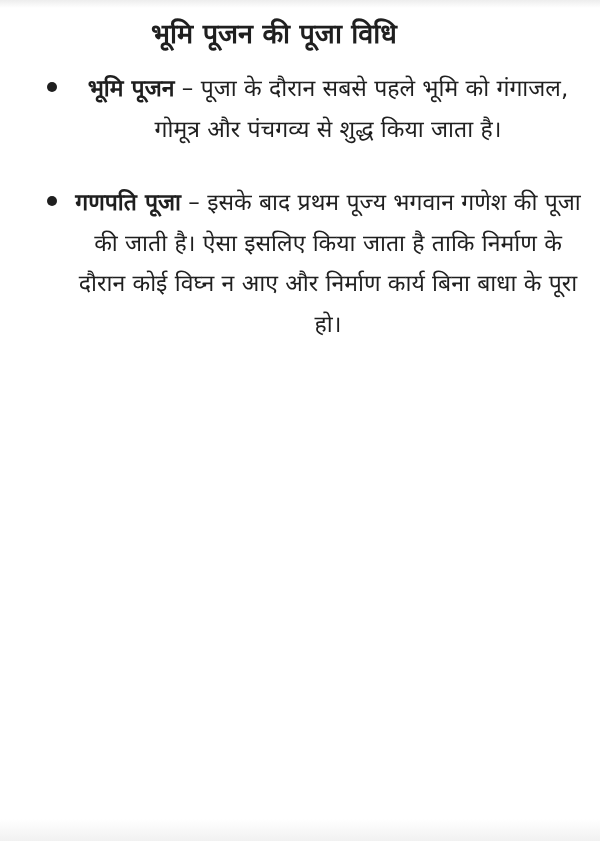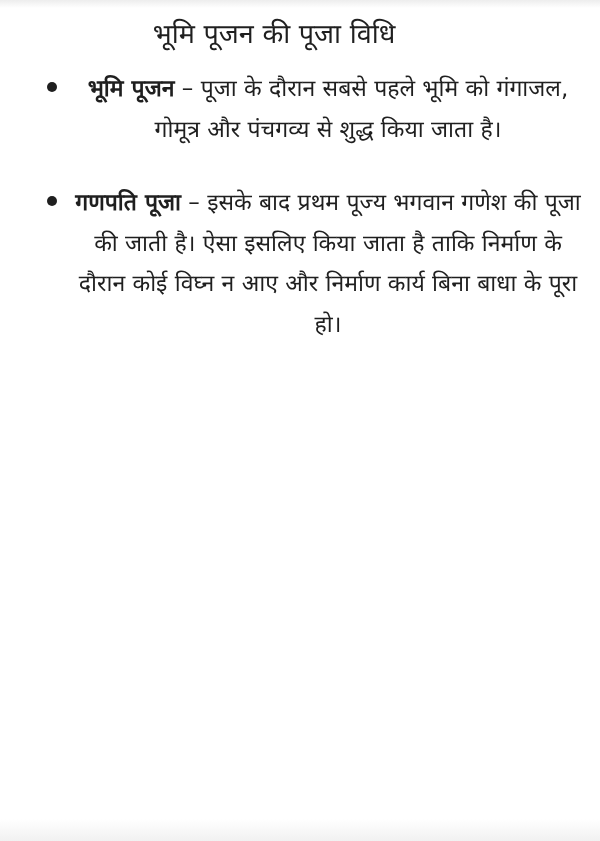--- a/index.html
+++ b/index.html
@@ -28,21 +28,21 @@
       background: linear-gradient(#ffffff, #f1f1f1);
     }
     .title {
       position: absolute;
       top: 12px;
       left: 0;
       width: 548px;
       text-align: center;
       font-size: 27px;
       line-height: 44px;
-      font-weight: normal;
+      font-weight: bold;
       margin: 0;
     }
     .list {
       position: absolute;
       top: 68px;
       left: 11px;
       width: 600px;
       margin: 0;
       padding: 0;
       list-style: none;

